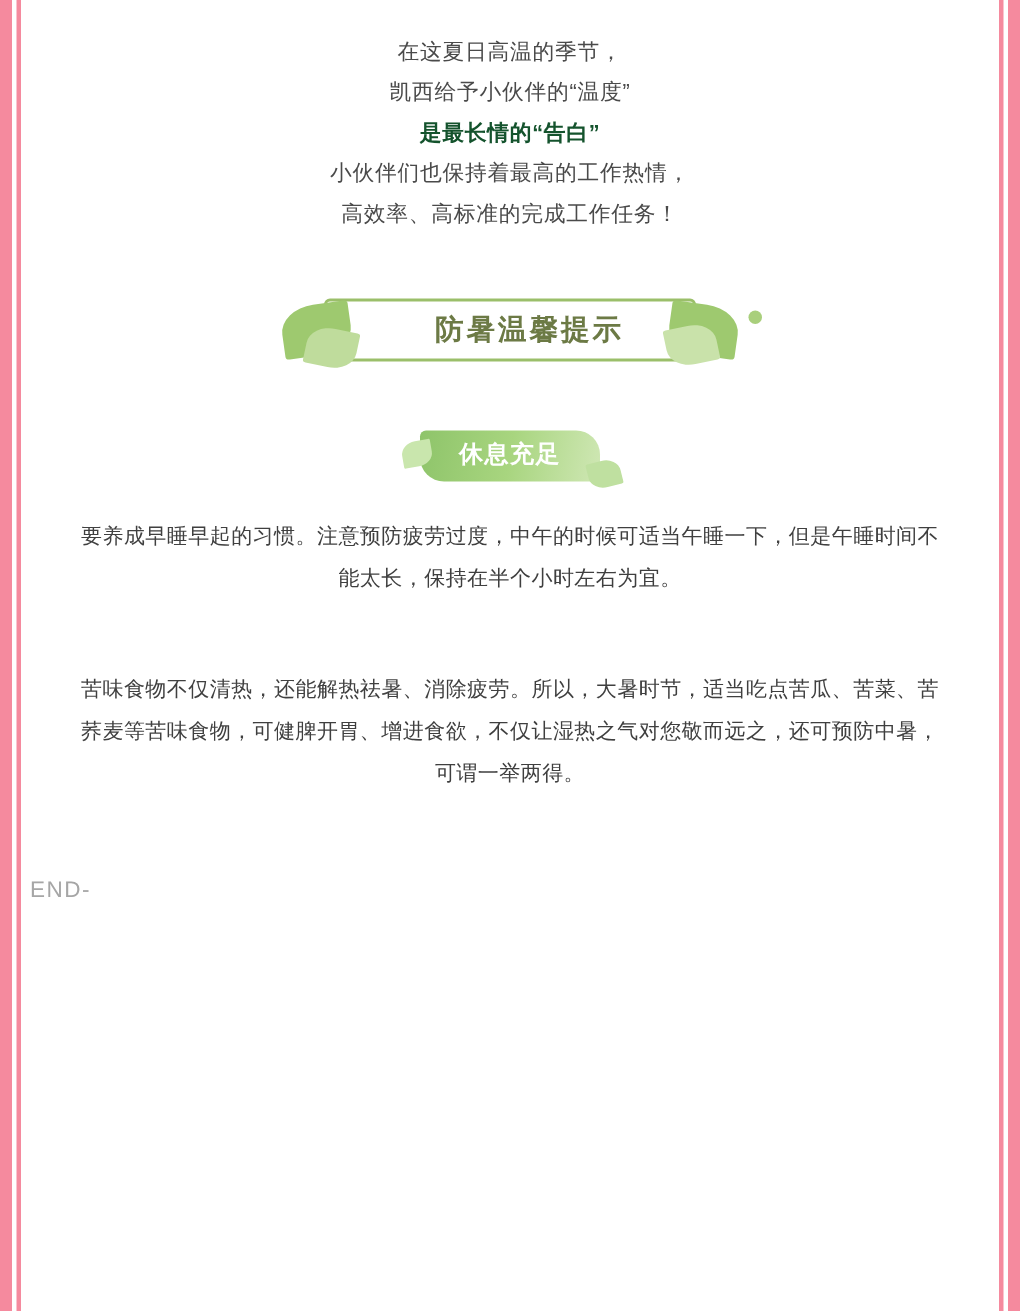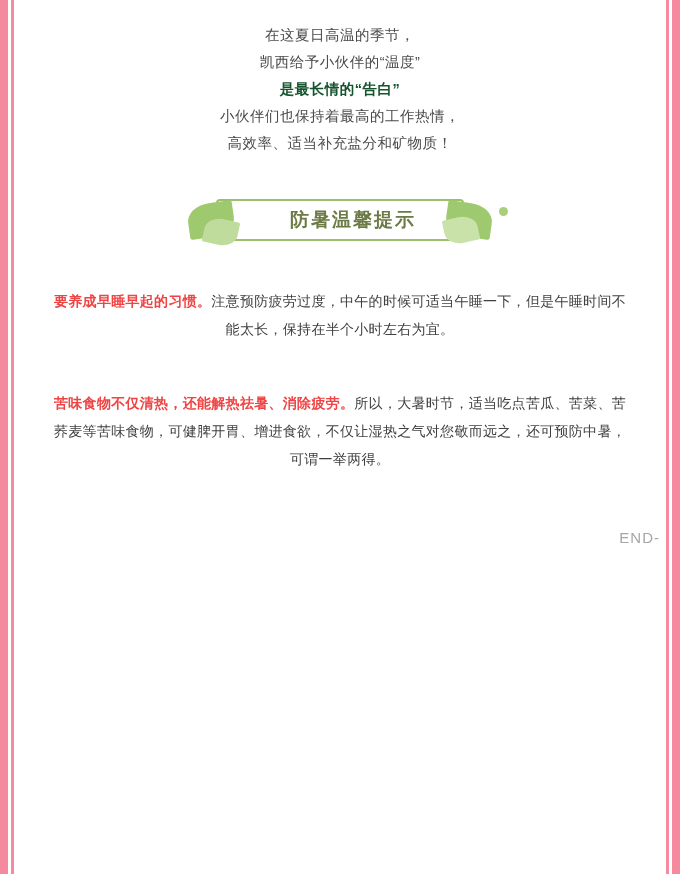--- a/index.html
+++ b/index.html
@@ -183,27 +183,27 @@
   .body-text {
     margin: 22px 34px 0 34px;
     font-size: 14px;
     line-height: 28px;
     color: #3f3f3f;
     text-align: justify;
     text-align-last: center;
     letter-spacing: 0.3px;
   }
   .body-text b {
-    font-weight: bold;
-    color: #ef4444;
+    font-weight: normal;
+    color: #404040;
   }
 
   .end {
     margin-top: 56px;
-    text-align: right;
+    text-align: left;
     color: #a6a6a6;
     font-size: 15px;
     letter-spacing: 1px;
   }
 </style>
 </head>
 <body>
 
 <div class="page">
 
@@ -214,35 +214,38 @@
     <div class="edge-inner"></div>
   </div>
 
   <div class="content">
 
     <div class="intro">
       <span class="line">在这夏日高温的季节，</span>
       <span class="line">凯西给予小伙伴的“温度”</span>
       <span class="line bold">是最长情的“告白”</span>
       <span class="line">小伙伴们也保持着最高的工作热情，</span>
-      <span class="line">高效率、适当补充盐分和矿物质！</span>
+      <span class="line">高效率、高标准的完成工作任务！</span>
     </div>
 
     <div class="banner-wrap">
       <div class="banner">
         <span class="leaf l1"></span>
         <span class="leaf l2"></span>
         <span class="leaf r1"></span>
         <span class="leaf r2"></span>
         <span class="dot"></span>
         <span class="banner-text">防暑温馨提示</span>
       </div>
     </div>
 
     <div class="section">
+      <div class="pill-row">
+        <span class="pill">休息充足</span>
+      </div>
       <p class="body-text">
         <b>要养成早睡早起的习惯。</b><span>注意预防疲劳过度，中午的时候可适当午睡一下，但是午睡时间不能太长，保持在半个小时左右为宜。</span>
       </p>
     </div>
 
 
     <div class="section">
       <p class="body-text">
         <b>苦味食物不仅清热，还能解热祛暑、消除疲劳。</b><span>所以，大暑时节，适当吃点苦瓜、苦菜、苦荞麦等苦味食物，可健脾开胃、增进食欲，不仅让湿热之气对您敬而远之，还可预防中暑，可谓一举两得。</span>
       </p>

